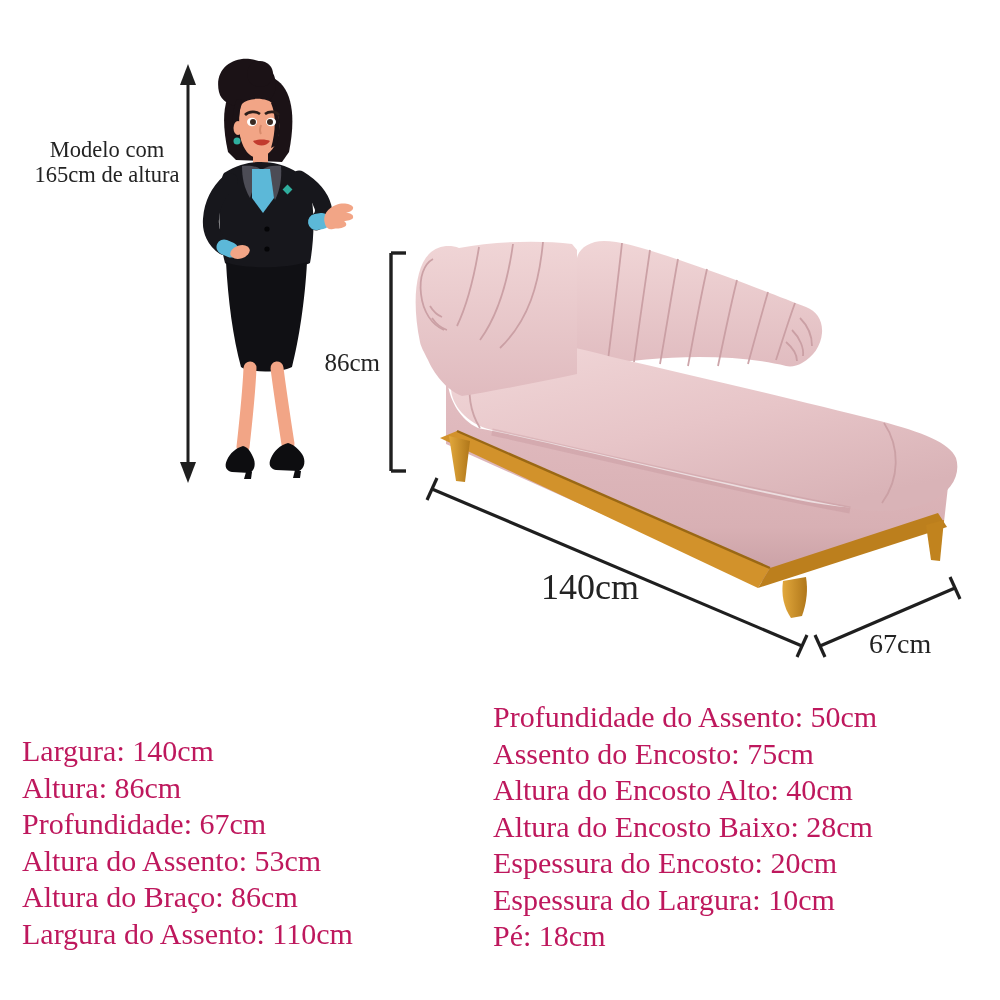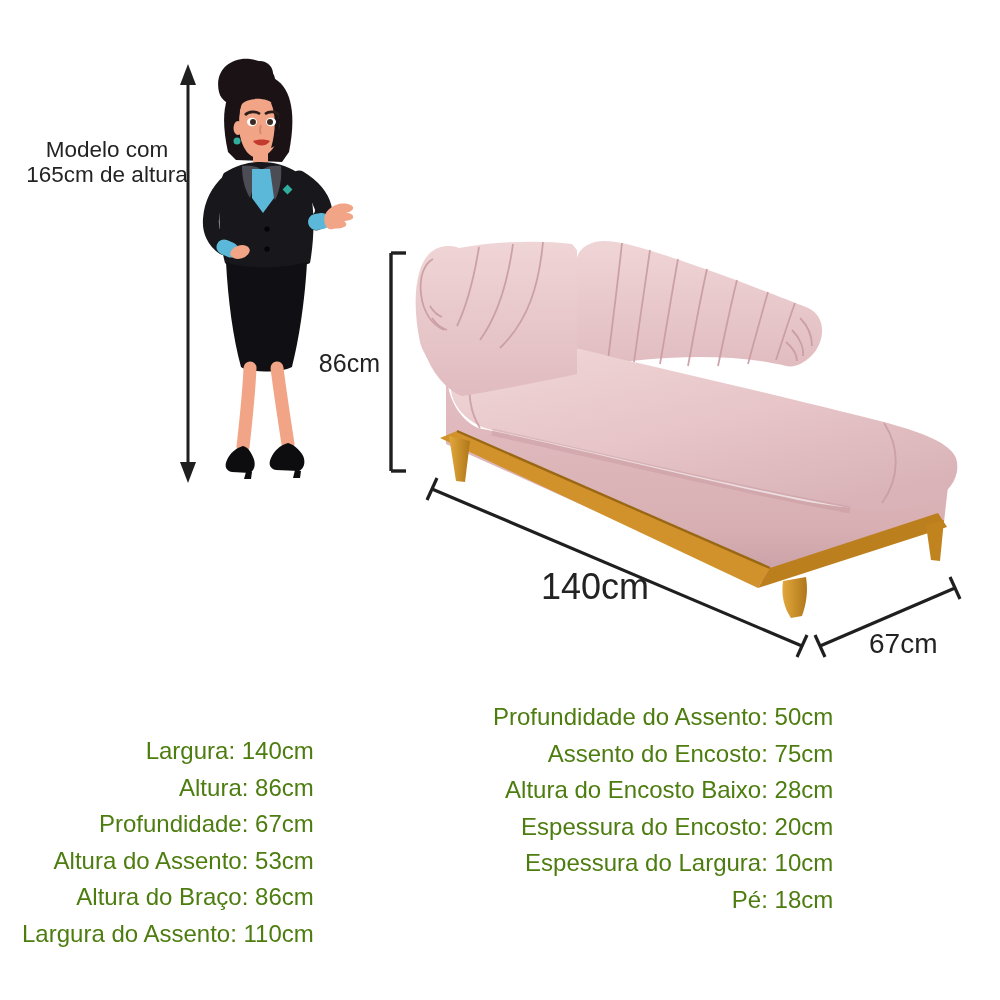--- a/index.html
+++ b/index.html
@@ -1,27 +1,27 @@
 <!DOCTYPE html>
 <html><head>
 <meta charset="utf-8">
 <style>
   html,body{margin:0;padding:0;}
   body{
     width:1000px;height:1000px;background:#ffffff;overflow:hidden;position:relative;
     font-family:"Liberation Sans","DejaVu Sans",sans-serif;color:#232323;
   }
-  .stage{position:absolute;inset:0;width:1000px;height:1000px;}
+  .stage{position:absolute;inset:0;width:1000px;height:1000px;font-family:Liberation Serif, serif;}
   svg.art{position:absolute;left:0;top:0;width:1000px;height:1000px;display:block;}
   .lbl{position:absolute;color:#232323;white-space:nowrap;}
   .model-label{left:6px;top:137px;width:202px;text-align:center;font-size:22.5px;line-height:25px;white-space:normal;}
   .dim-height{left:314px;top:349px;width:66px;text-align:right;font-size:25px;}
   .dim-width{left:541px;top:566px;font-size:36px;}
   .dim-depth{left:869px;top:628px;font-size:28px;}
-  .specs{position:absolute;font-size:24px;line-height:36.5px;color:#4d7c0f;text-align:right;}
+  .specs{position:absolute;font-size:30px;line-height:36.5px;color:#be185d;}
   .specs-left{left:22px;top:733px;}
   .specs-right{left:493px;top:699px;}
   .specs div{white-space:nowrap;}
 </style>
 </head>
 <body>
 
 <div class="stage">
 
   <svg class="art" viewBox="0 0 1000 1000" aria-hidden="true">
@@ -188,19 +188,20 @@
     <div>Altura: 86cm</div>
     <div>Profundidade: 67cm</div>
     <div>Altura do Assento: 53cm</div>
     <div>Altura do Braço: 86cm</div>
     <div>Largura do Assento: 110cm</div>
   </div>
 
   <div class="specs specs-right">
     <div>Profundidade do Assento: 50cm</div>
     <div>Assento do Encosto: 75cm</div>
+    <div>Altura do Encosto Alto: 40cm</div>
     <div>Altura do Encosto Baixo: 28cm</div>
     <div>Espessura do Encosto: 20cm</div>
     <div>Espessura do Largura: 10cm</div>
     <div>Pé: 18cm</div>
   </div>
 
 </div>
 
 </body></html>

